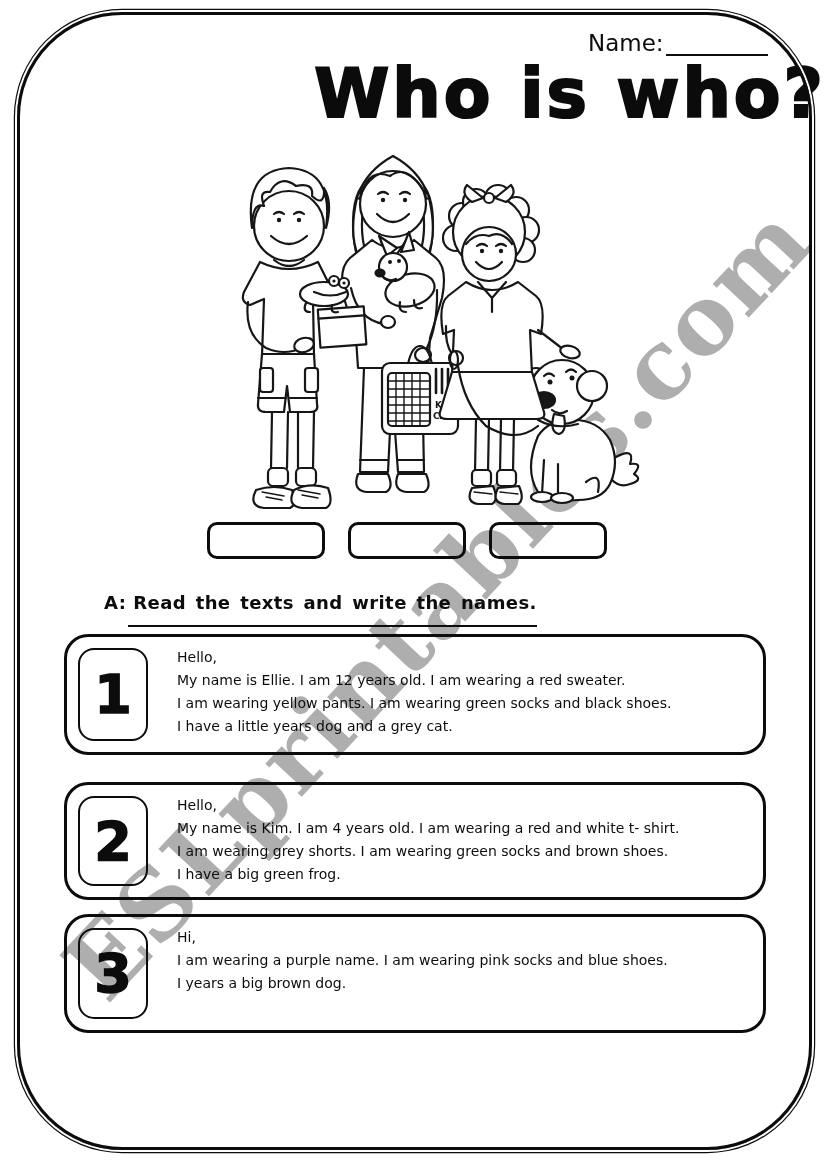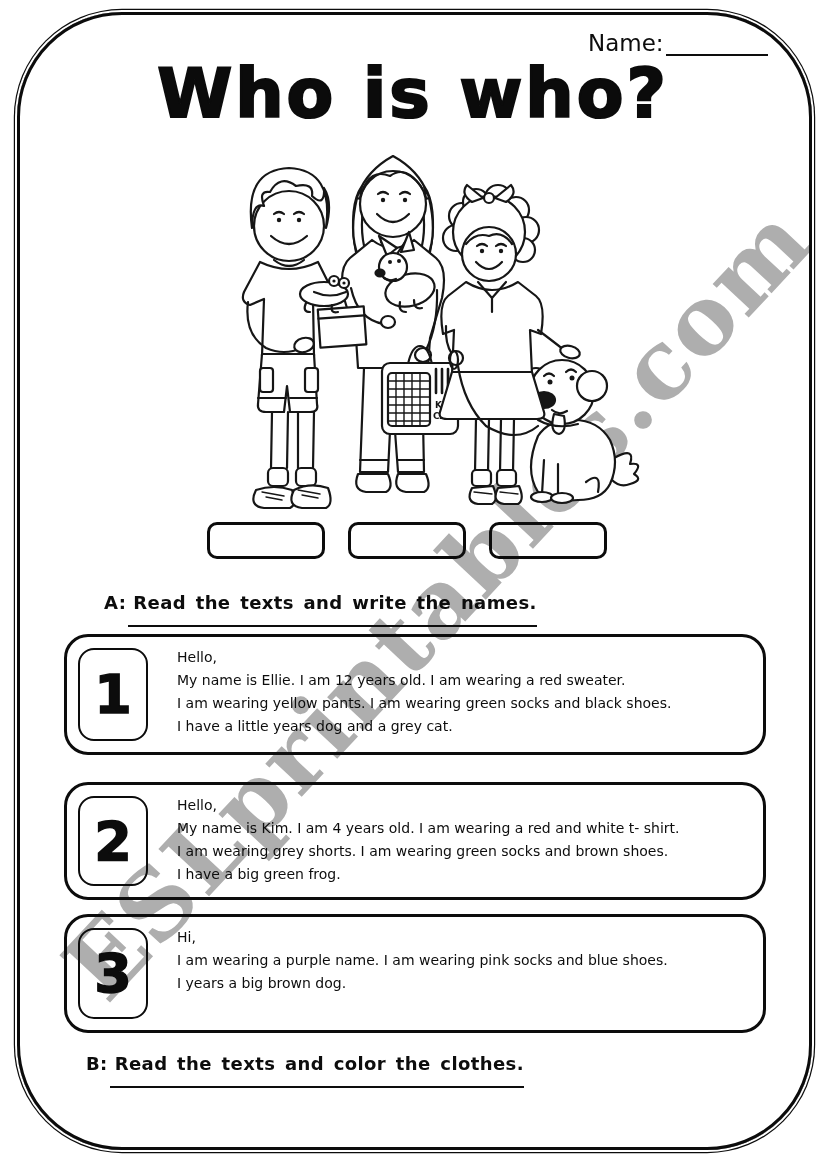--- a/index.html
+++ b/index.html
@@ -20,21 +20,21 @@
     position:absolute; left:-78px; top:558px; width:1010px; text-align:center;
     font-family:"DejaVu Serif","Liberation Serif",serif; font-weight:bold;
     font-size:95px; letter-spacing:2px; color:#aeaeae; white-space:nowrap;
     transform:rotate(-47deg); z-index:1;
   }
 
   .name-row { position:absolute; left:588px; top:30px; font-size:23px; z-index:2; white-space:nowrap; }
   .name-line { display:inline-block; width:102px; height:24px; border-bottom:2.2px solid #0d0d0d; vertical-align:bottom; margin-left:2px; }
 
   .title {
-    position:absolute; left:0; right:0; top:54px; margin:0; text-align:center;
+    position:absolute; left:0; right:0; top:54px; margin:0; text-align:right;
     font-size:68px; font-weight:bold; letter-spacing:3px; color:#0b0b0b;
     -webkit-text-stroke:2.2px #0b0b0b; z-index:2;
   }
 
   .illustration { position:absolute; left:186px; top:140px; z-index:2; }
 
   .answer-row { position:absolute; left:207px; top:522px; display:flex; gap:23px; z-index:2; }
   .answer-box { width:112px; height:31px; border:3.5px solid #0c0c0c; border-radius:10px; background:transparent; }
 
   .heading { position:absolute; font-size:18px; font-weight:bold; letter-spacing:0.4px; word-spacing:3px; z-index:2; white-space:nowrap; }
@@ -265,17 +265,14 @@
 
   <div class="card card-3">
     <div class="badge">3</div>
     <div class="card-text">
       <div>Hi,</div>
       <div>I am wearing a purple name. I am wearing pink socks and blue shoes.</div>
       <div>I years a big brown dog.</div>
     </div>
   </div>
 
-  <div class="heading heading-b">
-    <span>B:</span><span class="underlined">Read the texts and color the clothes.</span>
-  </div>
 
 </div>
 
 </body></html>

